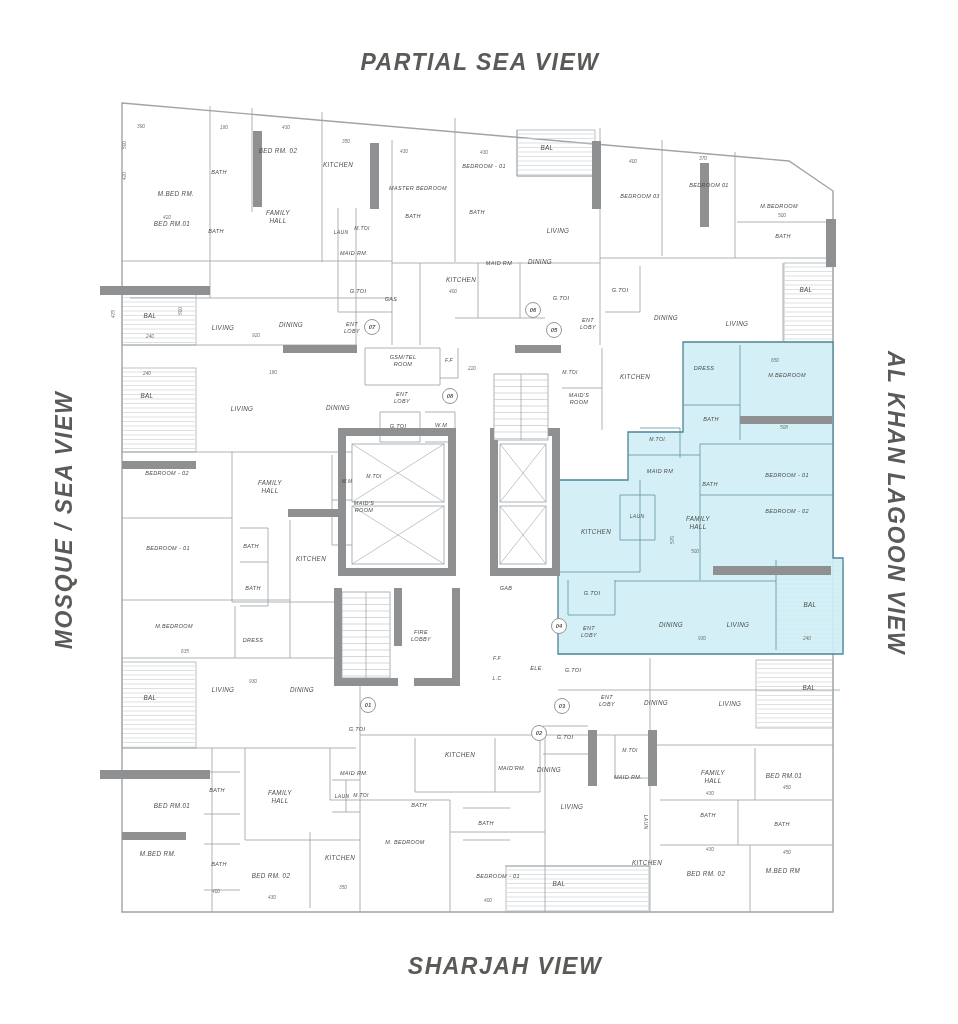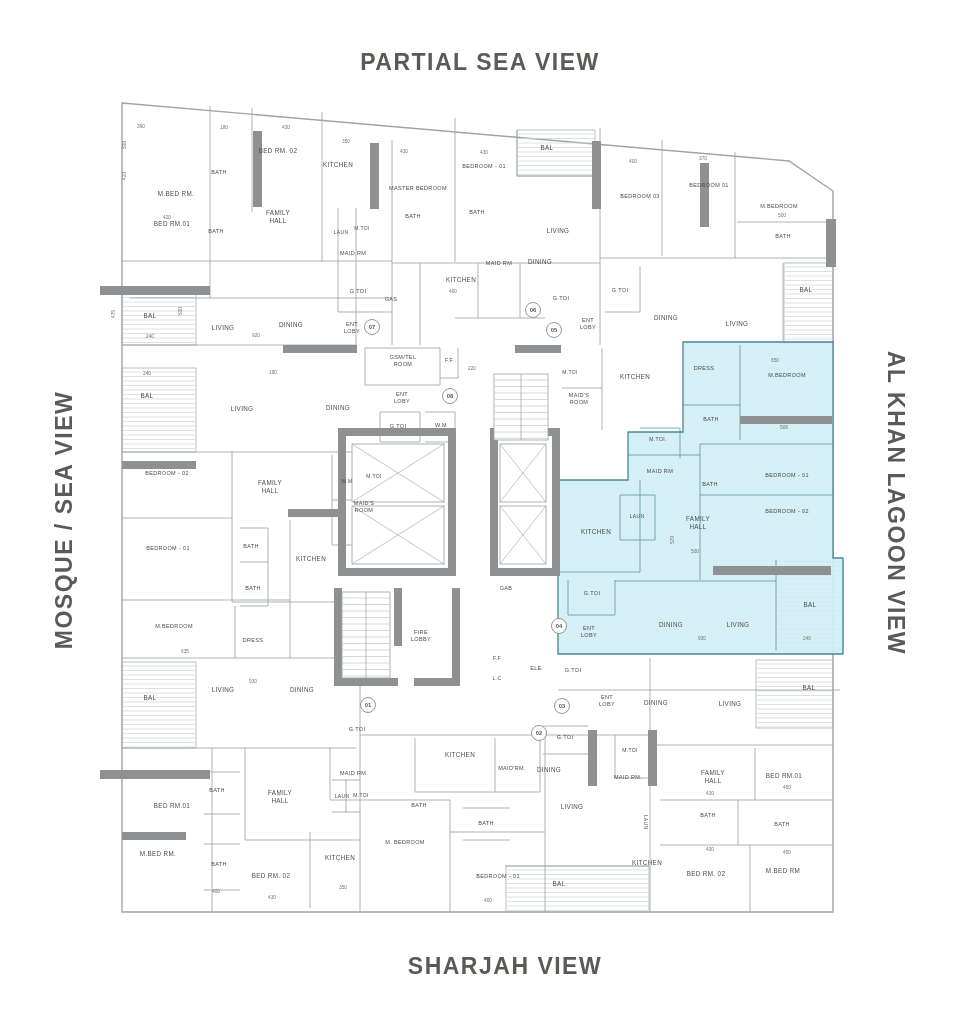--- a/index.html
+++ b/index.html
@@ -1,17 +1,17 @@
 <!DOCTYPE html>
 <html><head>
 <meta charset="utf-8">
 <style>
   html,body{margin:0;padding:0;background:#ffffff;}
   body{width:958px;height:1024px;position:relative;font-family:"Liberation Sans",sans-serif;overflow:hidden;}
-  #plan-stage{position:absolute;inset:0;}
+  #plan-stage{position:absolute;inset:0;font-style:italic;}
   svg text{font-family:"Liberation Sans",sans-serif;}
   .view-label{font-weight:bold;font-size:23px;letter-spacing:1.5px;fill:#5a5a57;}
   .room-label{fill:#4c4c49;letter-spacing:.35px;}
   .dim-label{fill:#74746f;font-size:4.8px;}
   .unit-num{fill:#55554f;font-size:5.8px;font-weight:bold;}
 </style>
 </head>
 <body>
 
 <div id="plan-stage">

